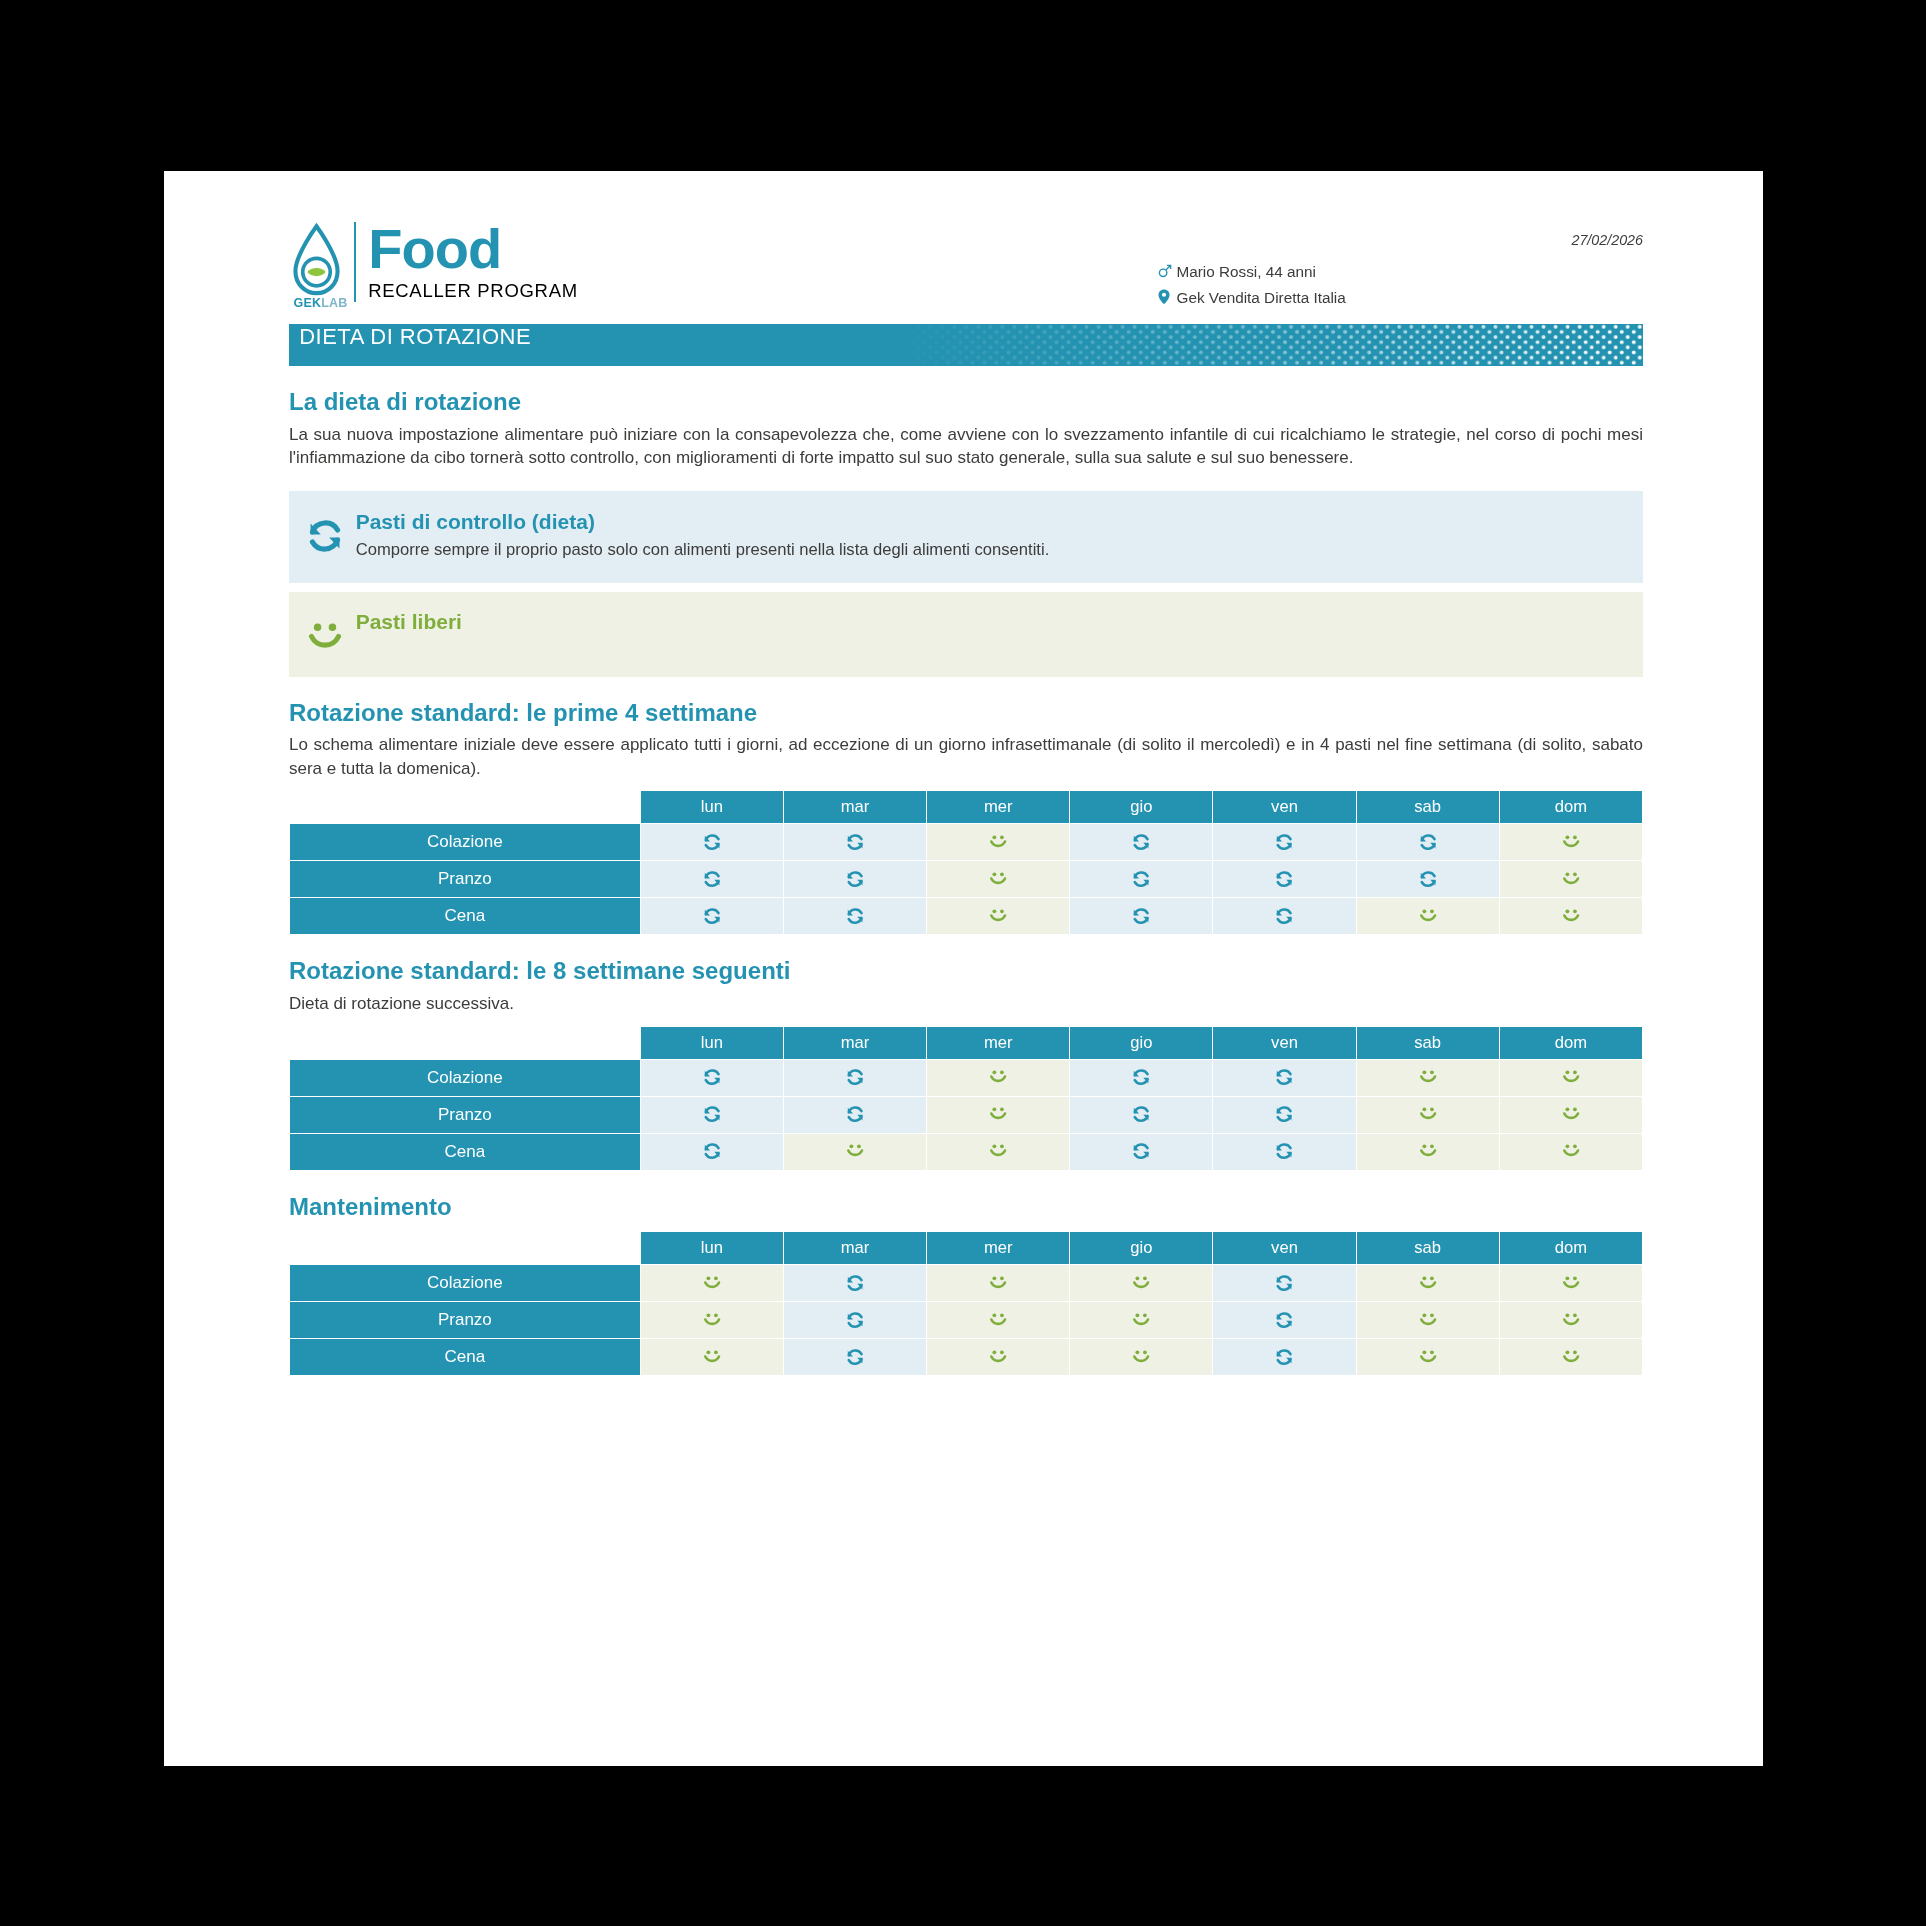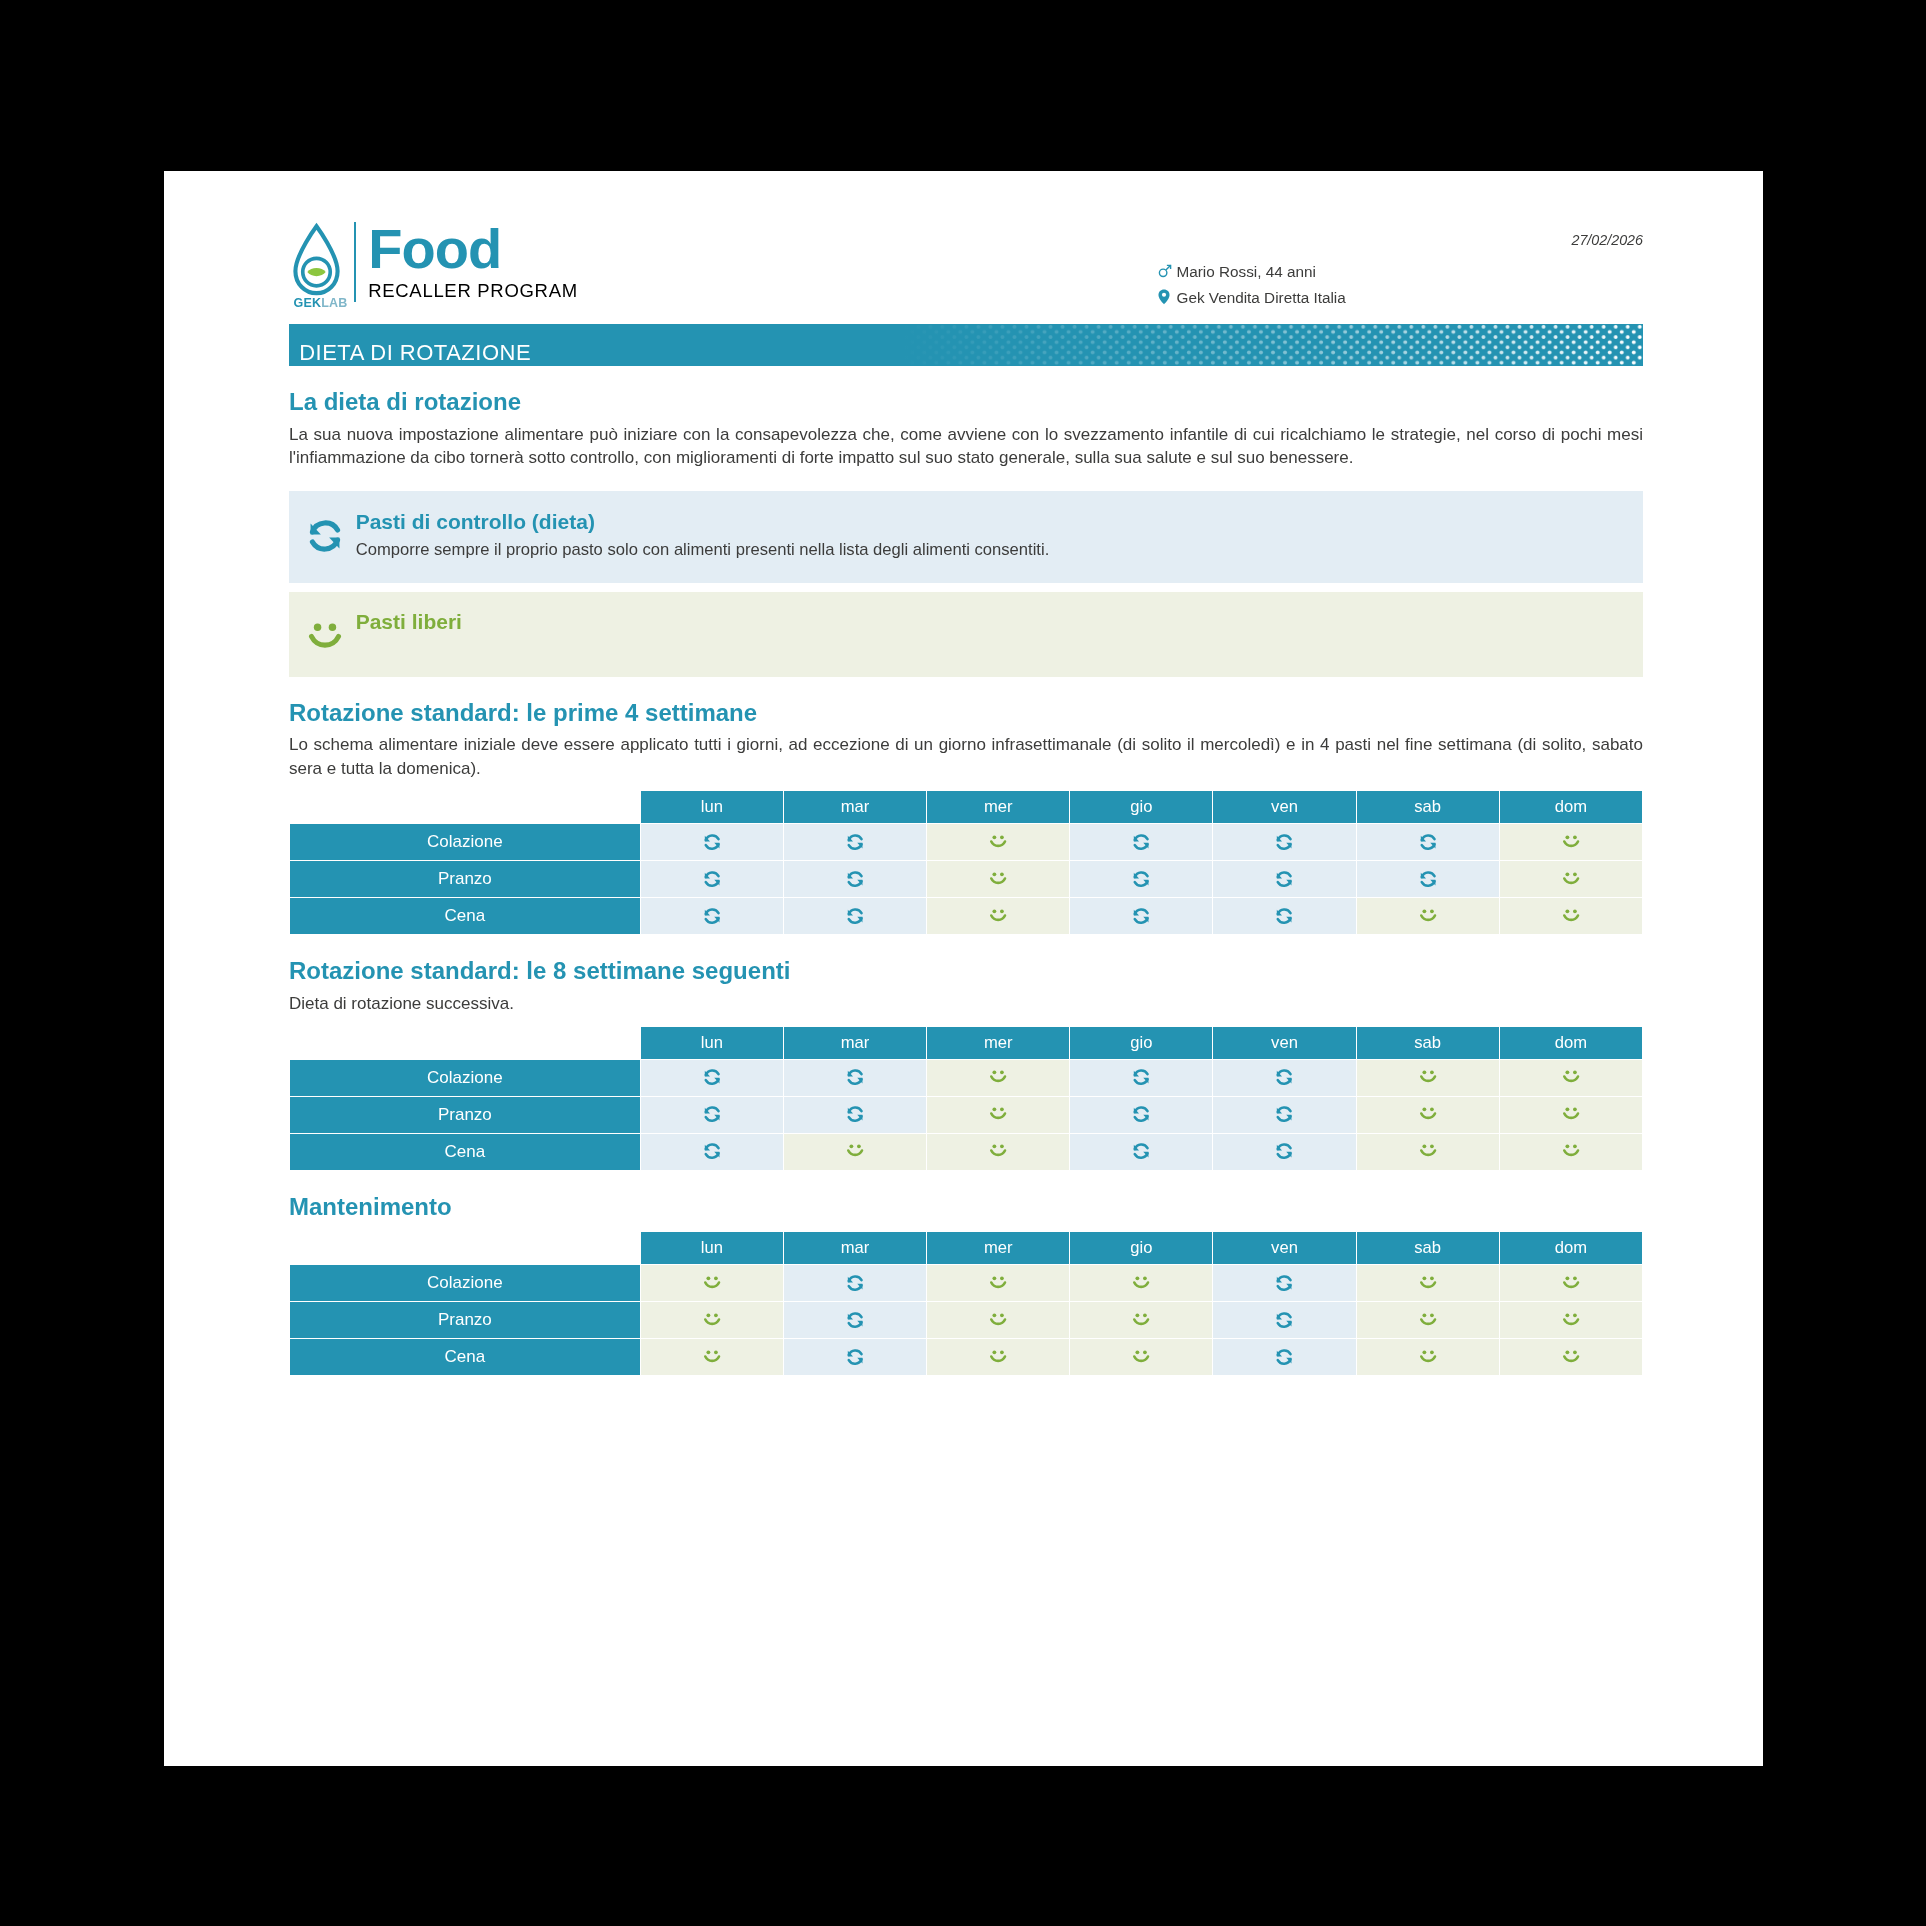--- a/index.html
+++ b/index.html
@@ -98,21 +98,21 @@
     color: #3c3c3b;
     font-style: italic;
   }
 
   
   .titlebar {
     position: relative;
     height: 42px;
     background: #2493b2;
     display: flex;
-    align-items: flex-end;
+    align-items: flex-start;
     overflow: hidden;
   }
   .titlebar .tx {
     color: #ffffff;
     font-size: 22px;
     letter-spacing: 0.5px;
     padding-left: 10.2px;
     z-index: 2;
   }
   .dots {

